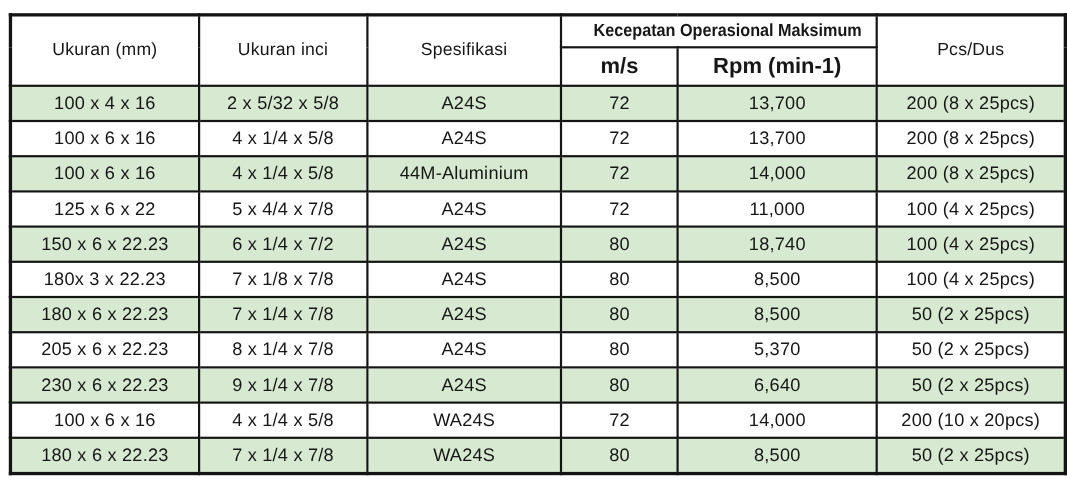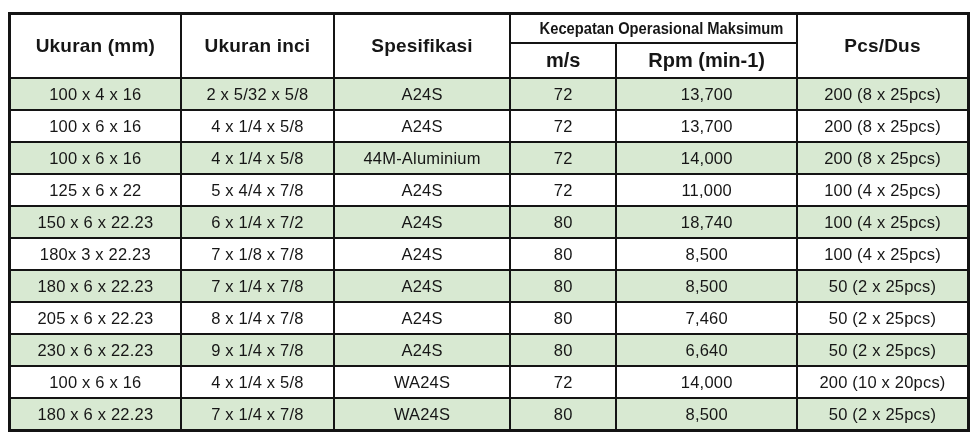--- a/index.html
+++ b/index.html
@@ -21,22 +21,22 @@
   }
   .spec-table th, .spec-table td {
     border: 2px solid #141414;
     text-align: center;
     vertical-align: middle;
     white-space: nowrap;
     overflow: hidden;
     padding: 0 2px;
   }
   .spec-table th.main-head {
-    font-size: 19px;
-    font-weight: bold;
+    font-size: 16px;
+    font-weight: normal;
     letter-spacing: 0.2px;
   }
   .spec-table th.group-head {
     font-size: 16px;
     font-weight: bold;
     height: 27px;
     padding-left: 18px;
   }
   .group-head .condensed {
     display: inline-block;
@@ -137,21 +137,21 @@
         <td>A24S</td>
         <td>80</td>
         <td>8,500</td>
         <td>50 (2 x 25pcs)</td>
       </tr>
       <tr>
         <td>205 x 6 x 22.23</td>
         <td>8 x 1/4 x 7/8</td>
         <td>A24S</td>
         <td>80</td>
-        <td>7,460</td>
+        <td>5,370</td>
         <td>50 (2 x 25pcs)</td>
       </tr>
       <tr>
         <td>230 x 6 x 22.23</td>
         <td>9 x 1/4 x 7/8</td>
         <td>A24S</td>
         <td>80</td>
         <td>6,640</td>
         <td>50 (2 x 25pcs)</td>
       </tr>

